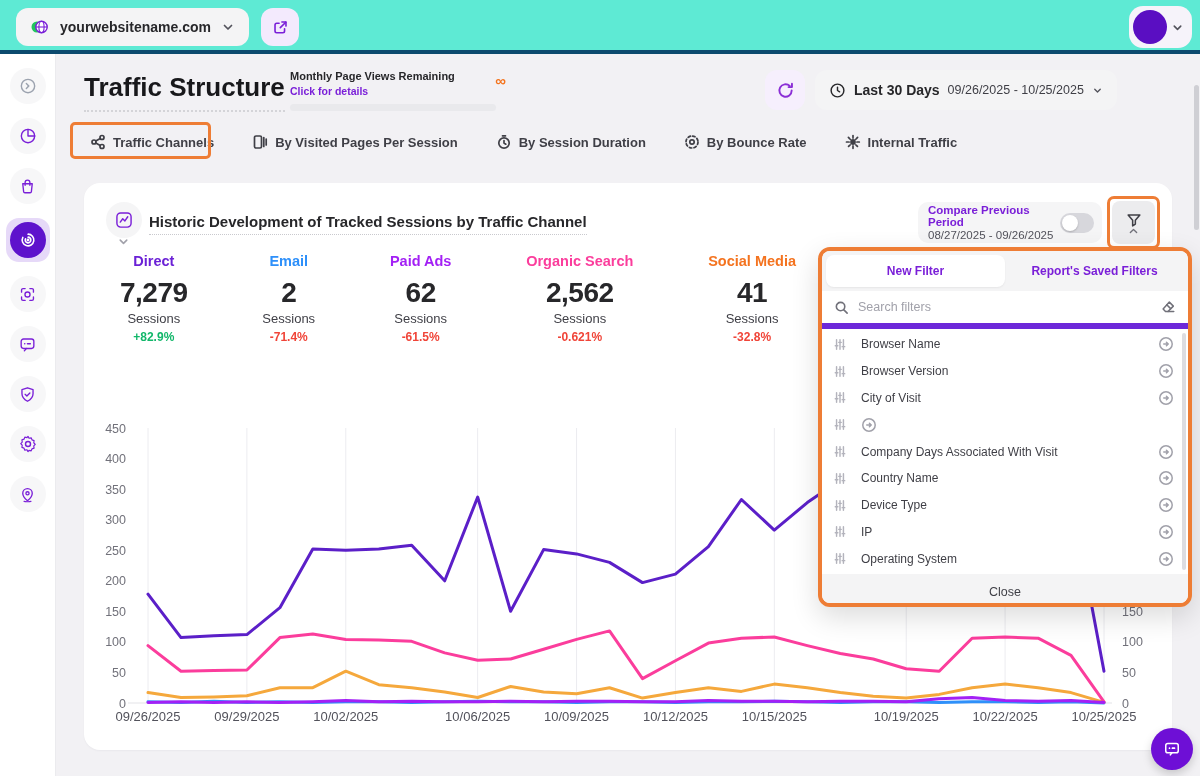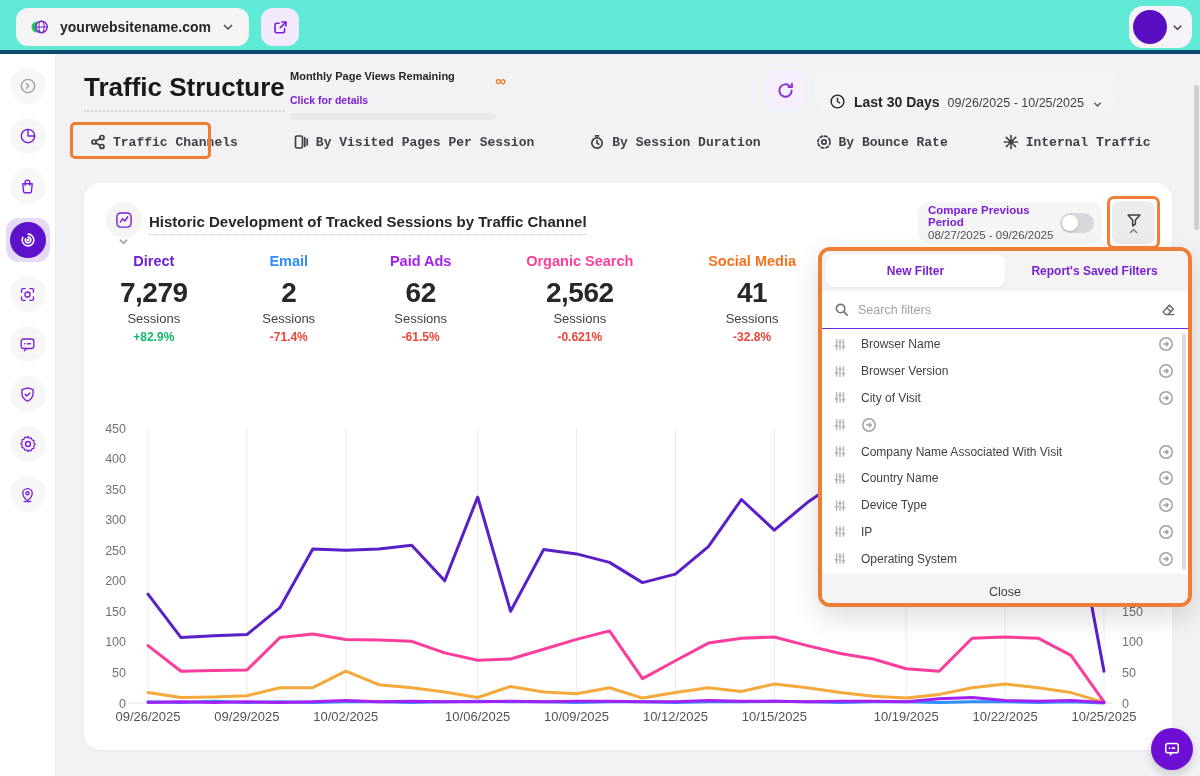--- a/index.html
+++ b/index.html
@@ -22,31 +22,31 @@
   .sidebar { position:absolute; left:0; top:54px; width:56px; height:722px; background:#fff; border-right:1px solid #ebebee; z-index:15; display:flex; flex-direction:column; align-items:center; padding-top:14px; gap:14px; }
   .side-item { width:36px; height:36px; border-radius:50%; background:#f7f7f8; color:#7a1fd8; display:flex; align-items:center; justify-content:center; cursor:pointer; flex:0 0 auto; }
   .side-item.gray { color:#9ca3af; }
   .side-active { width:44px; height:44px; border-radius:13px; background:#e6d9f8; display:flex; align-items:center; justify-content:center; cursor:pointer; flex:0 0 auto; }
   .side-active .inner { width:36px; height:36px; border-radius:50%; background:#5e12cc; color:#fff; display:flex; align-items:center; justify-content:center; }
 
   
   .page-title { position:absolute; left:84px; top:72px; font-size:26px; font-weight:700; color:#18181b; border-bottom:2px dotted #d4d4d8; padding-bottom:7px; }
   .quota { position:absolute; left:290px; top:70px; width:216px; }
   .quota-label { font-size:11px; font-weight:700; color:#27272a; }
-  .quota-link { font-size:10.5px; font-weight:700; color:#7a1fd8; margin-top:12px; cursor:pointer; }
+  .quota-link { font-size:10.5px; font-weight:700; color:#7a1fd8; margin-top:3px; cursor:pointer; }
   .quota-bar { margin-top:7px; width:206px; height:7px; border-radius:4px; background:#e9e9ec; }
   .quota-inf { position:absolute; right:0; top:2px; color:#f4731c; font-weight:700; font-size:15px; }
   .refresh-btn { position:absolute; left:765px; top:70px; width:40px; height:40px; border-radius:12px; background:#f6effd; color:#8b2fd6; display:flex; align-items:center; justify-content:center; cursor:pointer; }
-  .date-pill { position:absolute; left:815px; top:70px; height:40px; background:#f4f4f5; border-radius:12px; display:flex; align-items:flex-end; gap:8px; padding:0 14px; cursor:pointer; }
+  .date-pill { position:absolute; left:815px; top:70px; height:40px; background:#f4f4f5; border-radius:12px; display:flex; align-items:center; gap:8px; padding:0 14px; cursor:pointer; }
   .date-preset { font-size:14px; font-weight:700; color:#27272a; }
   .date-range { font-size:12.5px; color:#3f3f46; }
   .ai-btn { position:absolute; left:1072px; top:70px; height:40px; width:110px; background:#6e0fd6; border-radius:12px; color:#fff; display:flex; align-items:center; justify-content:center; gap:7px; font-size:13.5px; font-weight:700; cursor:pointer; }
 
   
-  .tabs { position:absolute; left:84px; top:125px; display:flex; align-items:center; gap:43px; height:34px;font-family:Liberation Mono, monospace; }
+  .tabs { position:absolute; left:84px; top:125px; display:flex; align-items:center; gap:26px; height:34px; }
   .tab { display:flex; align-items:center; gap:7px; font-size:13px; font-weight:600; color:#3f3f46; cursor:pointer; padding:0 6px; }
   .tab .ticon { color:#3f3f46; display:flex; }
 
   
   .card { position:absolute; left:84px; top:183px; width:1088px; height:567px; background:#fff; border-radius:16px; box-shadow:0 1px 2px rgba(16,24,40,.04); }
   .chart-head-icon { position:absolute; left:106px; top:202px; width:36px; height:36px; border-radius:50%; background:#f5f5f6; color:#7a1fd8; display:flex; align-items:center; justify-content:center; cursor:pointer; }
   .chart-head-chev { position:absolute; left:117px; top:235px; color:#a1a1aa; }
   .chart-title { position:absolute; left:149px; top:213px; font-size:15px; font-weight:600; color:#27272a; border-bottom:1px dotted #c9c9ce; padding-bottom:4px; }
   .compare-pill { position:absolute; left:918px; top:202px; width:184px; height:41px; background:#f5f5f6; border-radius:10px; display:flex; align-items:center; padding:0 8px 0 10px; z-index:5; }
   .compare-texts { flex:1; }
@@ -66,21 +66,21 @@
   .stat-change { font-size:12px; font-weight:600; margin-top:4px; }
 
   
   #chart-svg { position:absolute; left:84px; top:410px; z-index:1; }
 
   
   .fpanel { position:absolute; left:818px; top:247px; width:374px; height:360px; background:#fff; border:4px solid #ee7d35; border-radius:12px; z-index:50; box-shadow:0 10px 28px rgba(0,0,0,.14); display:flex; flex-direction:column; overflow:hidden; }
   .fp-tabs { display:flex; background:#f4f4f5; padding:4px; flex:0 0 40px; }
   .fp-tab { flex:1; display:flex; align-items:center; justify-content:center; font-size:12px; font-weight:700; color:#7a1fd8; border-radius:8px; cursor:pointer; }
   .fp-tab.active { background:#fff; box-shadow:0 1px 2px rgba(0,0,0,.06); }
-  .fp-search { display:flex; align-items:center; gap:9px; padding:0 12px; flex:0 0 38px; border-bottom:1px solid #6d28d9; color:#71717a; }
+  .fp-search { display:flex; align-items:center; gap:9px; padding:0 12px; flex:0 0 38px; border-bottom:6px solid #6d28d9; color:#71717a; }
   .fp-search input { border:none; outline:none; flex:1; font-size:12.5px; font-family:inherit; color:#27272a; background:transparent; }
   .fp-search input::placeholder { color:#a1a1aa; }
   .fp-list { flex:1; position:relative; padding:2px 0; }
   .fp-item { height:26.8px; display:flex; align-items:center; gap:15px; padding:0 14px 0 12px; cursor:pointer; }
   .fp-item .slid { color:#b3b3bc; display:flex; }
   .fp-item .lbl { flex:1; font-size:12px; color:#3f3f46; }
   .fp-item .go { color:#a1a1aa; display:flex; }
   .fp-scrollbar { position:absolute; right:2px; top:4px; bottom:4px; width:4px; border-radius:2px; background:#dcdce1; }
   .fp-close { flex:0 0 35px; background:#f4f4f5; display:flex; align-items:center; justify-content:center; font-size:12.5px; color:#3f3f46; cursor:pointer; }
 
@@ -507,21 +507,21 @@
             </svg>
           </span>
         </div>
       <div class="fp-item">
           <span class="slid">
             <svg width="12" height="13" viewBox="0 0 14 14" class="ic" stroke-width="1.3">
               <path d="M3 1.5v11M7 1.5v11M11 1.5v11"></path>
               <path d="M1.5 8.5h3M5.5 4.5h3M9.5 9.5h3"></path>
             </svg>
           </span>
-          <span class="lbl">Company Name Associated With Visit</span>
+          <span class="lbl">Company Days Associated With Visit</span>
           <span class="go">
             <svg width="16" height="16" viewBox="0 0 18 18" class="ic" stroke-width="1.3">
               <circle cx="9" cy="9" r="7"></circle>
               <path d="M6.5 9h5M9.5 7l2 2-2 2"></path>
             </svg>
           </span>
         </div>
       <div class="fp-item">
           <span class="slid">
             <svg width="12" height="13" viewBox="0 0 14 14" class="ic" stroke-width="1.3">

